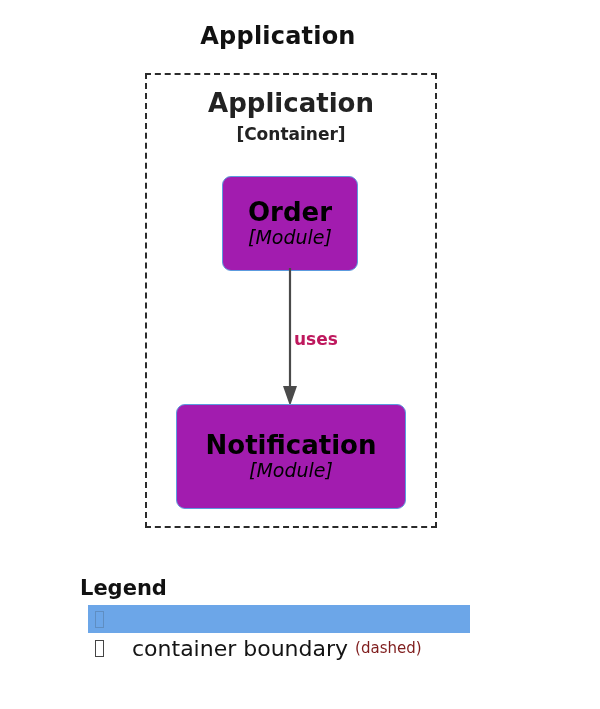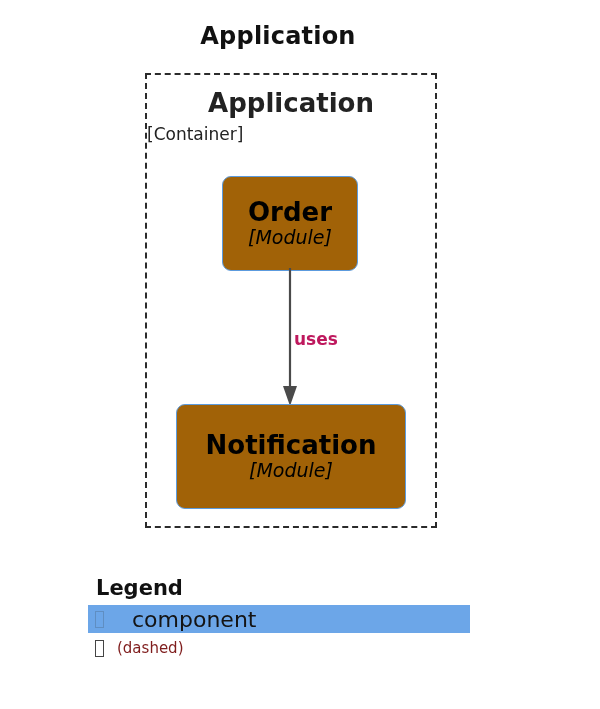--- a/index.html
+++ b/index.html
@@ -48,30 +48,30 @@
     text-align: center;
     font-size: 26px;
     font-weight: bold;
     color: #222222;
   }
   #container-subtitle {
     position: absolute;
     left: 147px;
     top: 124px;
     width: 288px;
-    text-align: left;
+    text-align: center;
     font-size: 17px;
-    font-weight: normal;
+    font-weight: bold;
     color: #222222;
   }
 
   
   .module-box {
     position: absolute;
-    background: #a16207;
+    background: #a21caf;
     border: 1px solid #5C9BDE;
     border-radius: 9px;
     box-sizing: border-box;
     display: flex;
     flex-direction: column;
     align-items: center;
     justify-content: center;
   }
   .module-name {
     font-size: 26px;
@@ -116,21 +116,21 @@
     top: 329px;
     font-size: 17px;
     font-weight: bold;
     color: #be185d;
     white-space: nowrap;
   }
 
   
   #legend-title {
     position: absolute;
-    left: 96px;
+    left: 80px;
     top: 576px;
     font-size: 21px;
     font-weight: bold;
     color: #111111;
   }
   .legend-row {
     position: absolute;
     left: 88px;
     width: 382px;
     height: 28px;
@@ -206,21 +206,21 @@
   <div class="module-name">Notification</div>
   <div class="module-type">[Module]</div>
 </div>
 
 <div id="legend-title">Legend</div>
 
 <div id="legend-row-component" class="legend-row">
   <span class="legend-swatch">
       <span class="tofu"></span>
     </span>
-  <span class="legend-label">component</span>
 </div>
 
 <div id="legend-row-boundary" class="legend-row">
   <span class="legend-swatch">
       <span class="tofu"></span>
     </span>
+  <span class="legend-label">container boundary</span>
   <span class="legend-note">(dashed)</span>
 </div>
 
 </body></html>

